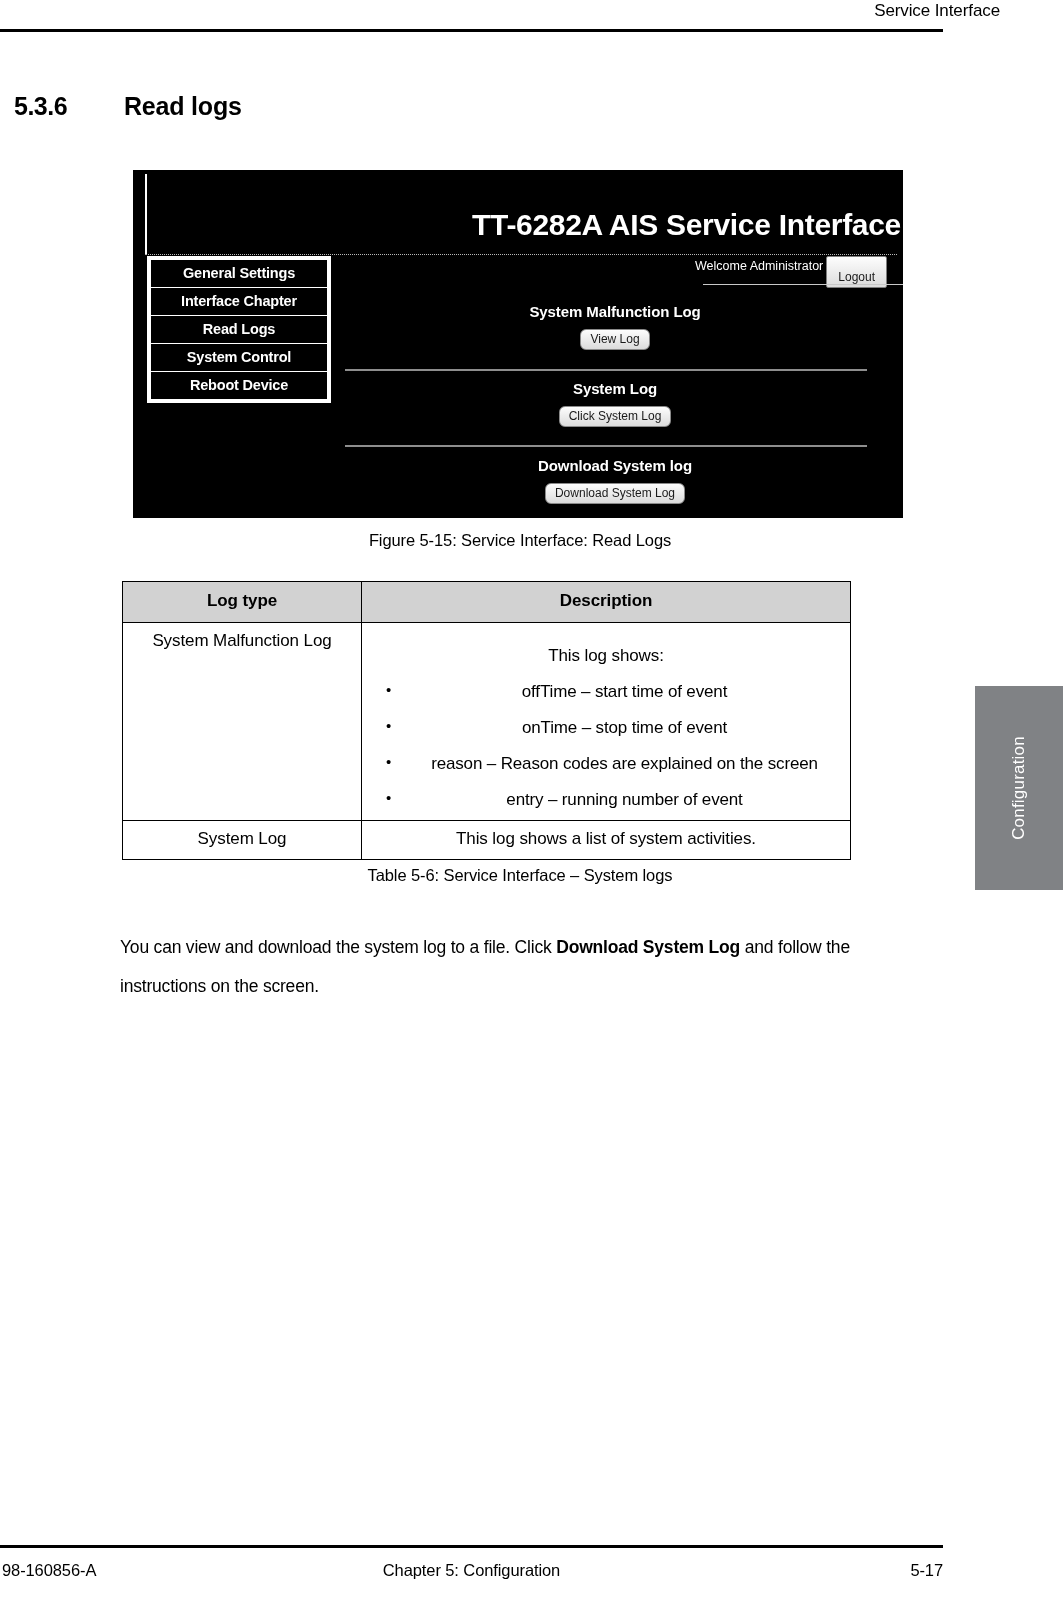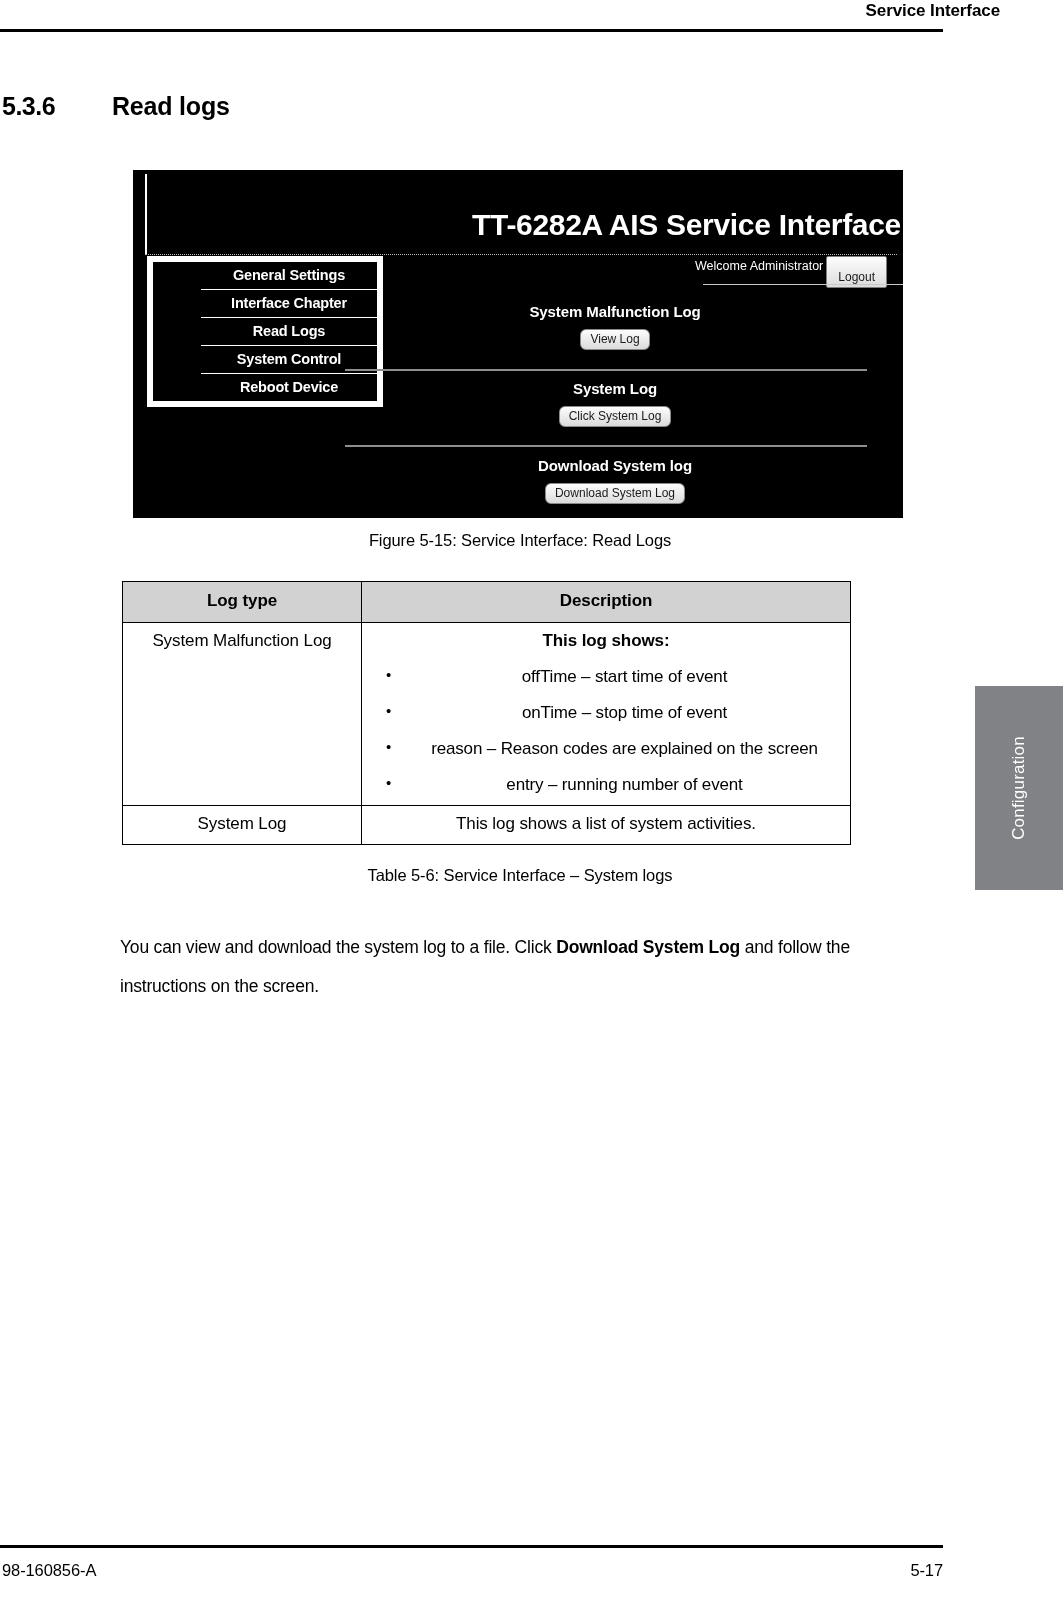--- a/index.html
+++ b/index.html
@@ -16,21 +16,20 @@
     overflow: hidden;
   }
 
   
   .page-header {
     position: absolute;
     left: 0;
     top: 0;
     width: 1063px;
     height: 48px;
-    font-weight: bold;
   }
   .page-header-text {
     position: absolute;
     right: 63px;
     top: 1px;
     font-size: 17px;
     letter-spacing: -0.1px;
     white-space: nowrap;
   }
   .page-header-rule {
@@ -38,21 +37,21 @@
     left: 0;
     top: 29px;
     width: 943px;
     height: 3px;
     background: #000;
   }
 
   
   .section-heading {
     position: absolute;
-    left: 0;
+    left: 12px;
     top: 92px;
     width: 900px;
     height: 40px;
   }
   .section-number {
     position: absolute;
     left: 2px;
     top: 0;
     font-size: 25px;
     font-weight: bold;
@@ -105,22 +104,21 @@
     height: 0;
     border-top: 1px dotted #b9b9b9;
   }
 
   
   .fig-menu {
     position: absolute;
     left: 14px;
     top: 86px;
     width: 176px;
-    border: 6px solid #ffffff;
-    padding-left: 48px;
+    border: 4px solid #ffffff;
   }
   .fig-menu-item {
     height: 27px;
     line-height: 27px;
     text-align: center;
     color: #ffffff;
     background: #000000;
     font-size: 14.5px;
     font-weight: bold;
     letter-spacing: -0.2px;
@@ -226,21 +224,21 @@
     text-align: center;
     letter-spacing: -0.1px;
   }
   .data-table thead th {
     background: #d2d2d2;
     font-weight: bold;
     padding-top: 9px;
     padding-bottom: 11px;
   }
   .col-type { width: 218px; }
-  .cell-intro { margin: 0 0 2px 0; font-weight: bold; }
+  .cell-intro { margin: 15px 0 2px 0; }
   .bullet-list {
     margin: 0;
     padding: 0;
     list-style: none;
   }
   .bullet-list li {
     position: relative;
     padding-left: 37px;
     margin-top: 16px;
     letter-spacing: -0.15px;
@@ -428,14 +426,15 @@
 
 <p class="body-paragraph"><span>You can view and download the system log to a file. Click </span><b>Download System Log</b><span> and follow the instructions on the screen.</span></p>
 
 <div class="side-tab">
   <span class="side-tab-label">Configuration</span>
 </div>
 
 <div class="page-footer">
   <div class="page-footer-rule"></div>
   <div class="footer-doc-id">98-160856-A</div>
+  <div class="footer-chapter">Chapter 5:  Configuration</div>
   <div class="footer-page">5-17</div>
 </div>
 
 </body></html>

